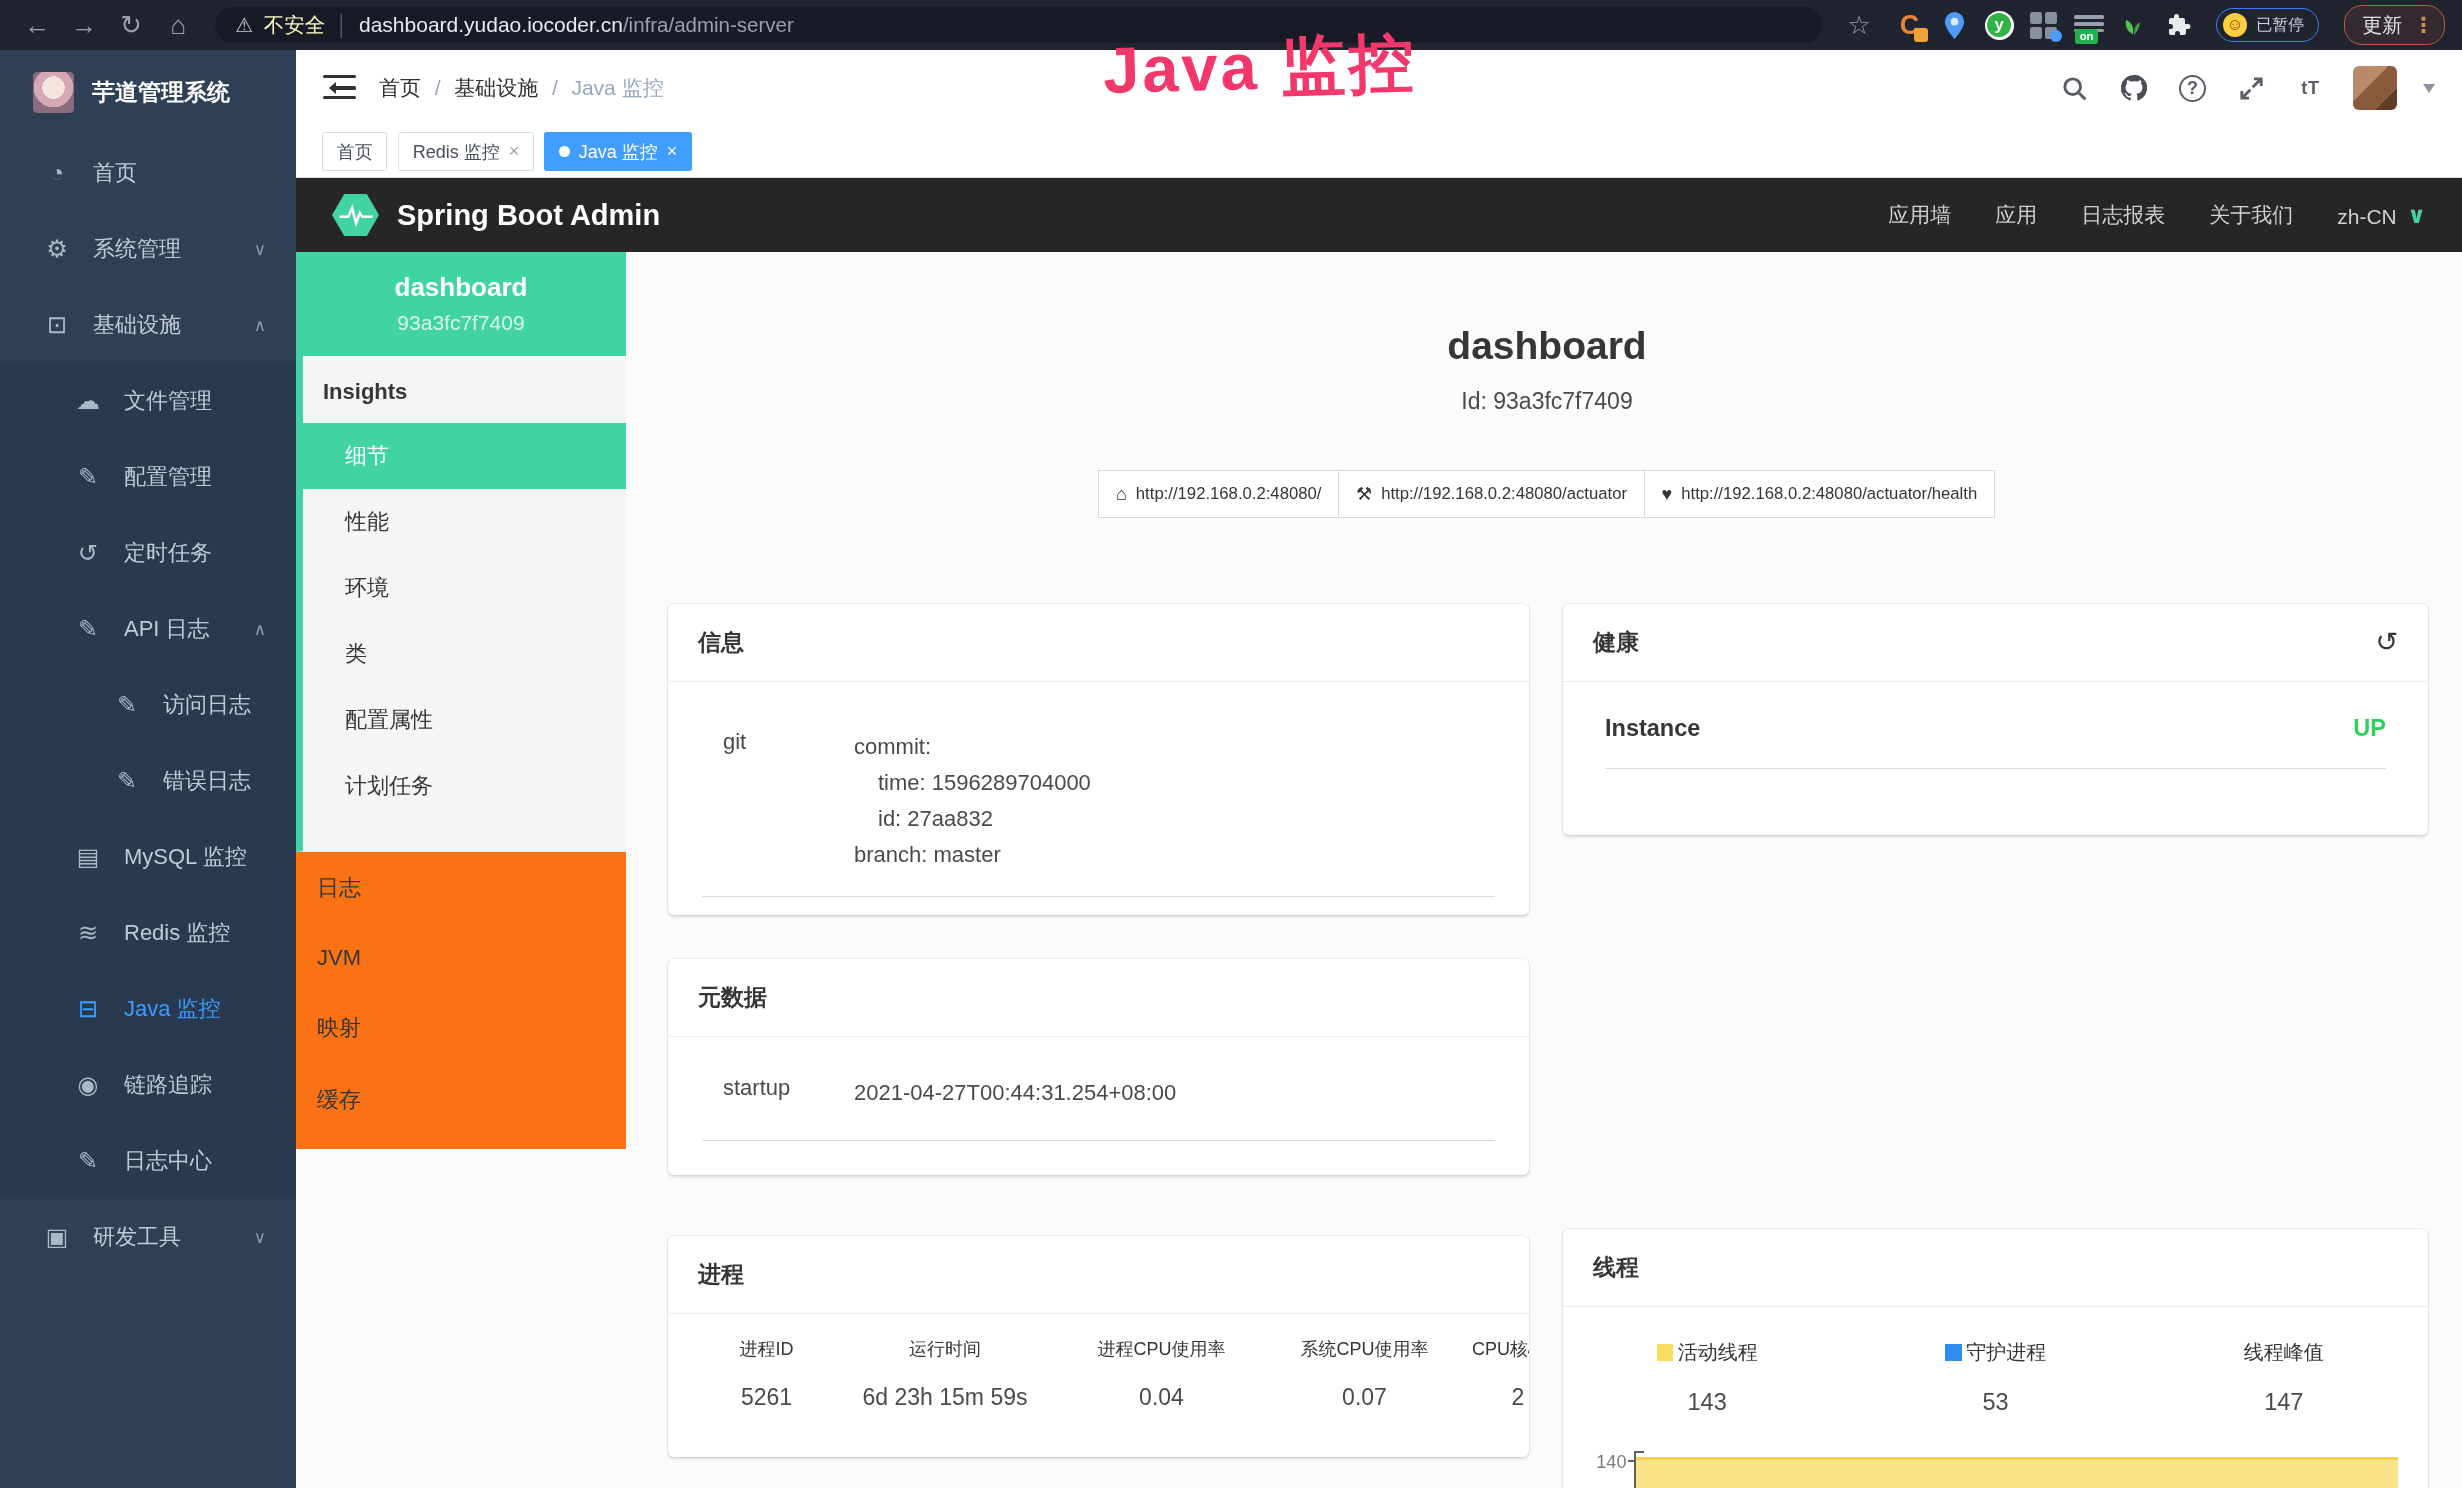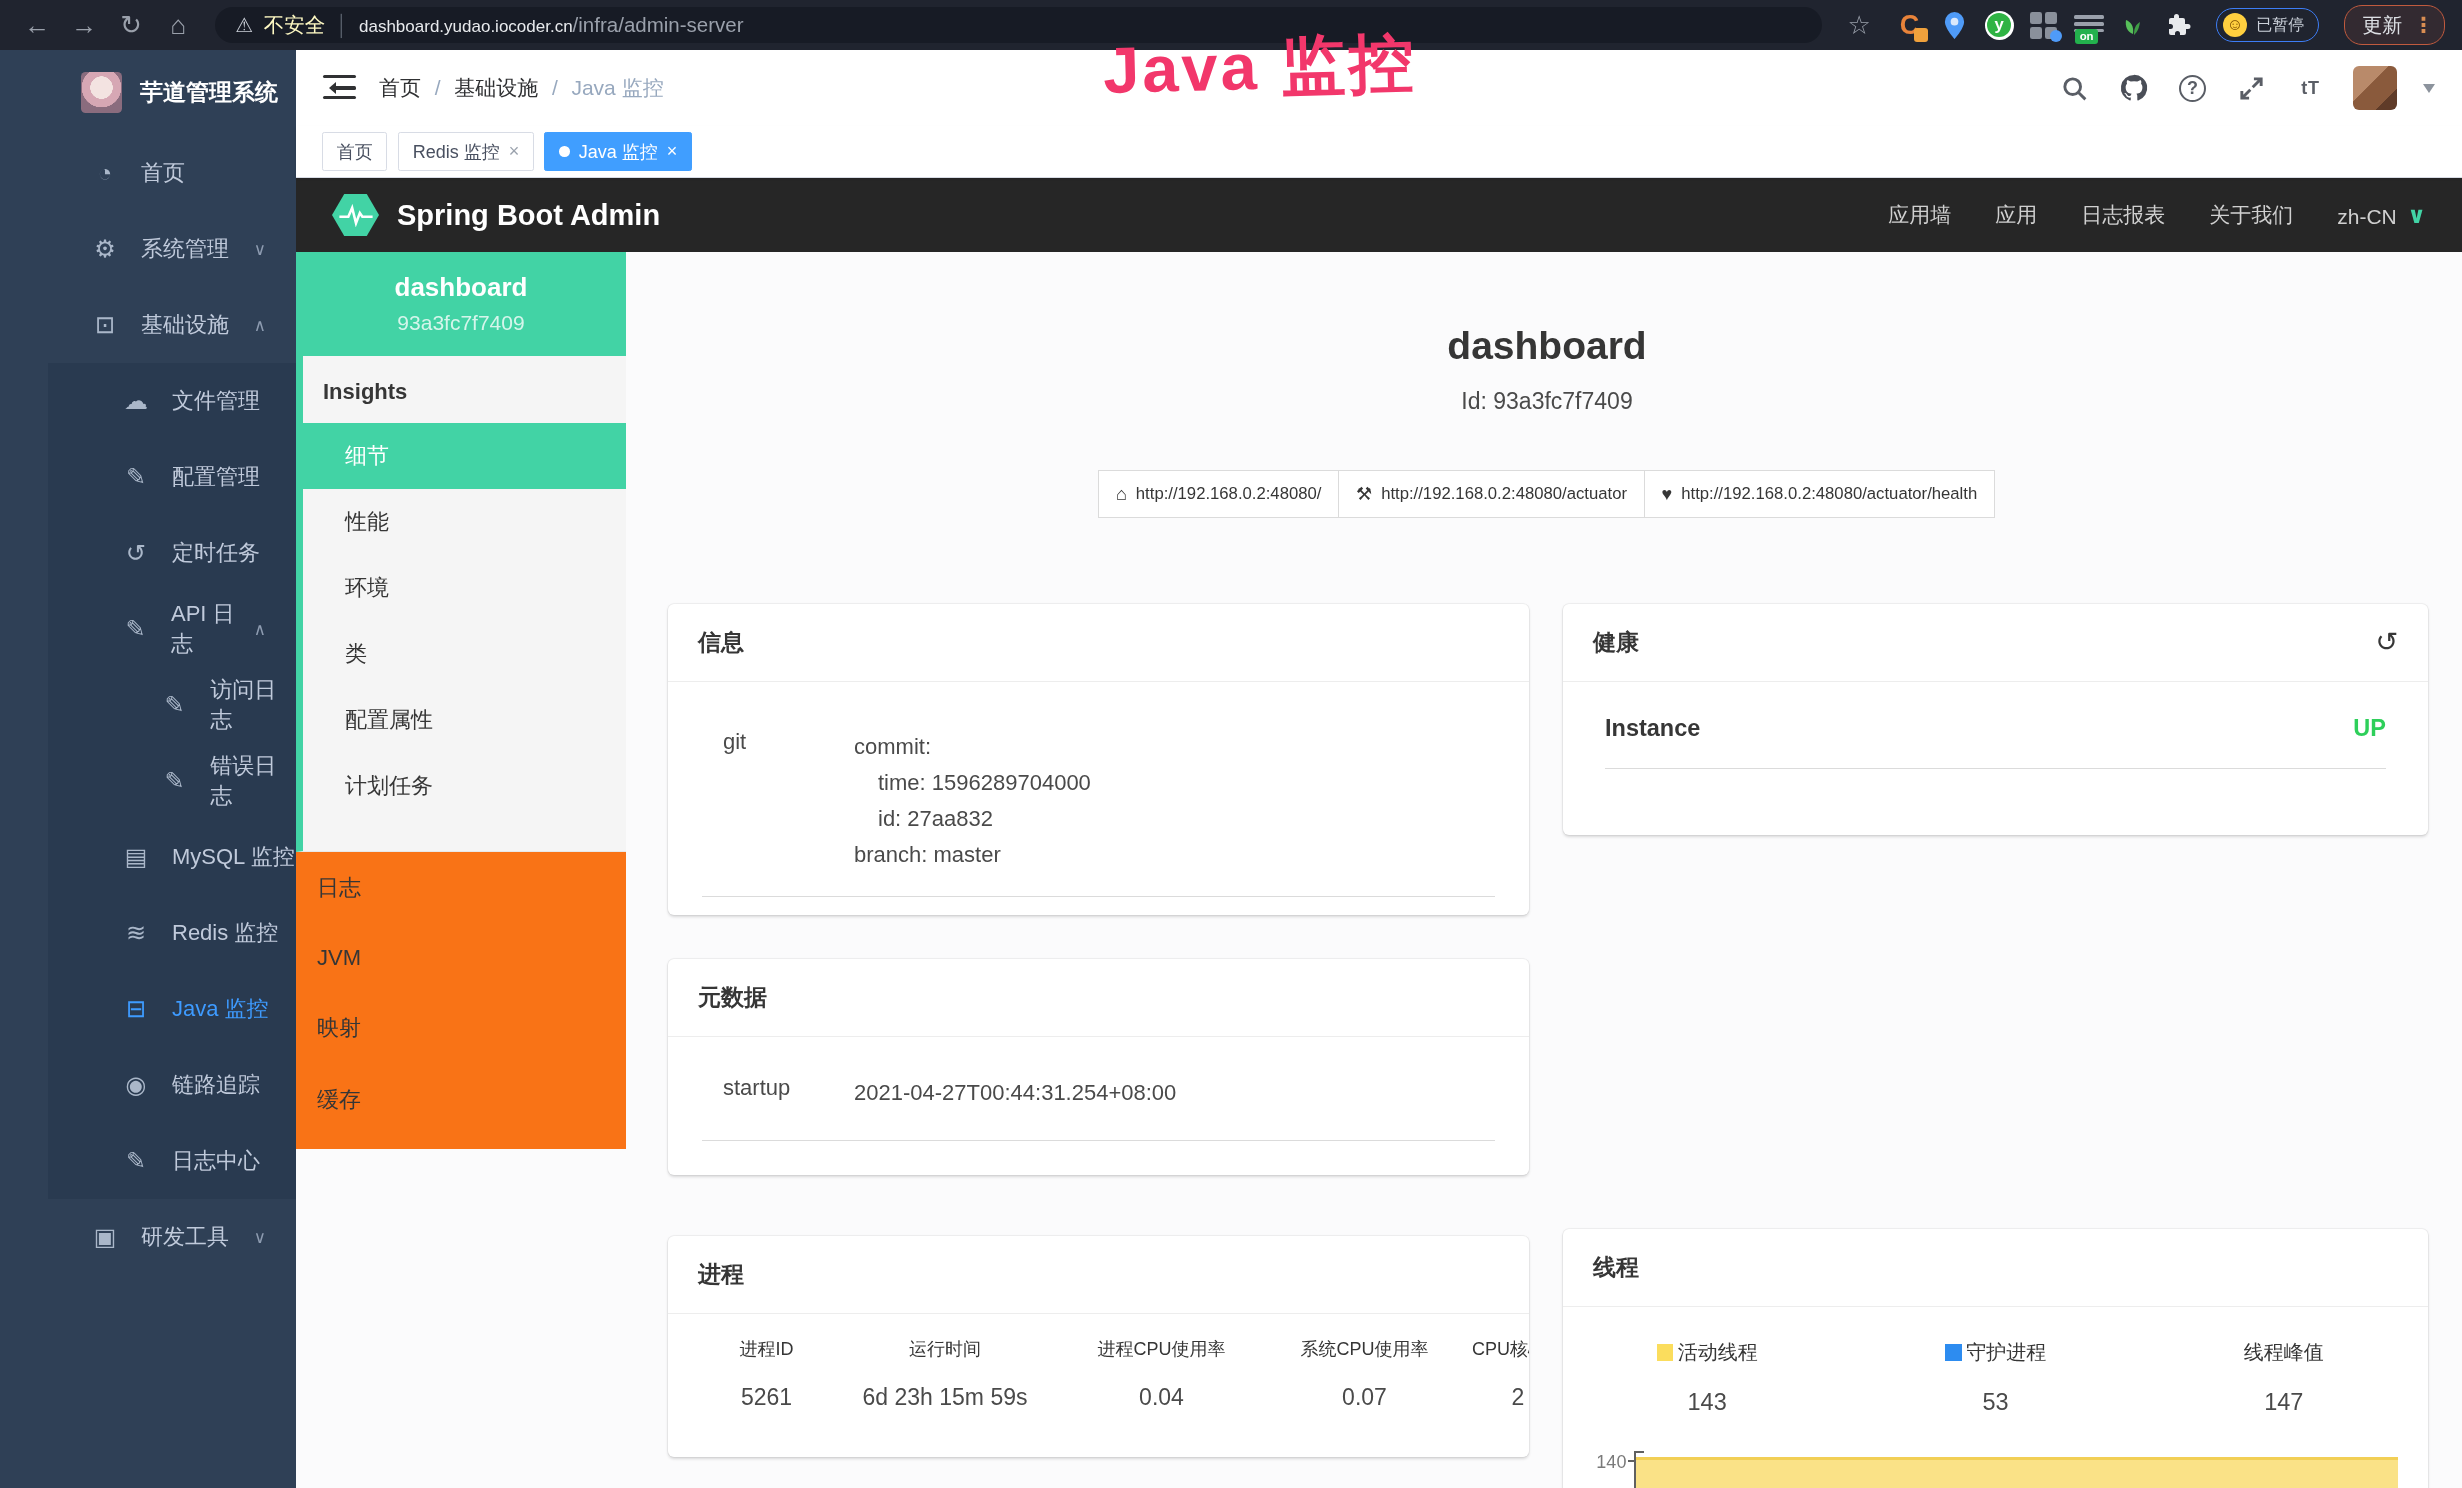--- a/index.html
+++ b/index.html
@@ -8,21 +8,21 @@
 
   
   .browser-bar { height:50px; background:#20242f; display:flex; align-items:center; padding:0 16.7px; gap:6px; }
   .bi { width:41px; height:36px; display:inline-flex; align-items:center; justify-content:center;
         color:#9aa0ab; font-size:26px; border-radius:50%; flex:0 0 auto; }
   .url-pill { flex:1; height:36px; background:#171b25; border-radius:20px; display:flex; align-items:center;
               padding:0 20px; margin:0 10.6px; gap:10.6px; min-width:0; overflow:hidden; }
   .url-pill .warn { color:#c9ced6; font-size:20px; }
   .url-pill .sec { color:#fef9c3; font-size:20.5px; }
   .url-pill .sep { color:#555c68; font-size:20px; }
-  .url-host { color:#e8eaed; font-size:17px; }
+  .url-host { color:#e8eaed; font-size:21px; }
   .url-path { color:#9aa0ab; font-size:20.5px; }
   .ext-row { display:flex; align-items:center; gap:15px; flex:0 0 auto; }
   .ext { width:30px; height:30px; display:inline-flex; align-items:center; justify-content:center; position:relative; }
   .ext-c { color:#e8833a; font-size:27px; font-weight:bold; }
   .ext-c .badge { position:absolute; right:-3px; bottom:-1.5px; width:13.7px; height:13.7px; background:#f0a13c; border-radius:3px; }
   .ext-y { width:29px; height:29px; border-radius:50%; background:#fff; display:flex; align-items:center; justify-content:center; }
   .ext-y .inner { width:24px; height:24px; border-radius:50%; background:#2fb344; color:#fff; font-size:16.7px; font-weight:bold;
                   display:flex; align-items:center; justify-content:center; }
   .ext-grid { display:grid; grid-template-columns:12px 12px; grid-gap:3px; position:relative; }
   .ext-grid i { width:12px; height:12px; background:#8a909b; border-radius:2.3px; }
@@ -38,21 +38,21 @@
   .pill-paused .txt { color:#ccd2db; font-size:16px; }
   .btn-update { display:flex; align-items:center; gap:10.6px; border:1.5px solid #c05a3e; background:rgba(192,90,62,.12);
                 border-radius:18px; padding:5.3px 10.6px 5.3px 16.7px; margin-left:10.6px; flex:0 0 auto; }
   .btn-update .txt { color:#dde0e5; font-size:20px; }
   .btn-update .kebab { color:#d98d52; font-size:21px; font-weight:bold; }
 
   
   .app { display:flex; height:1439px; }
 
   
-  .sidebar { width:296px; background:#2f4056; color:#c0cadb; flex:0 0 auto;padding-left:48px; }
+  .sidebar { width:296px; background:#2f4056; color:#c0cadb; flex:0 0 auto; }
   .logo-row { height:85px; display:flex; align-items:center; gap:18px; padding-left:33px; }
   .logo-img { width:41px; height:41px; border-radius:4.6px;
               background:radial-gradient(circle at 50% 38%, #f3e3e1 0 34%, #d6a7b4 35% 60%, #8a6c7e 61%); }
   .logo-title { color:#fff; font-size:23px; font-weight:bold; }
   .mi { height:76px; display:flex; align-items:center; cursor:pointer; }
   .mi .ic { width:30px; text-align:center; font-size:24px; margin-left:42px; color:#aab7c9; }
   .mi .lb { margin-left:21px; font-size:22px; }
   .mi .cv { margin-left:auto; margin-right:30px; font-size:16.7px; color:#8d9bb0; }
   .mi.lvl2 .ic { margin-left:73px; }
   .mi.lvl3 .ic { margin-left:112px; }

